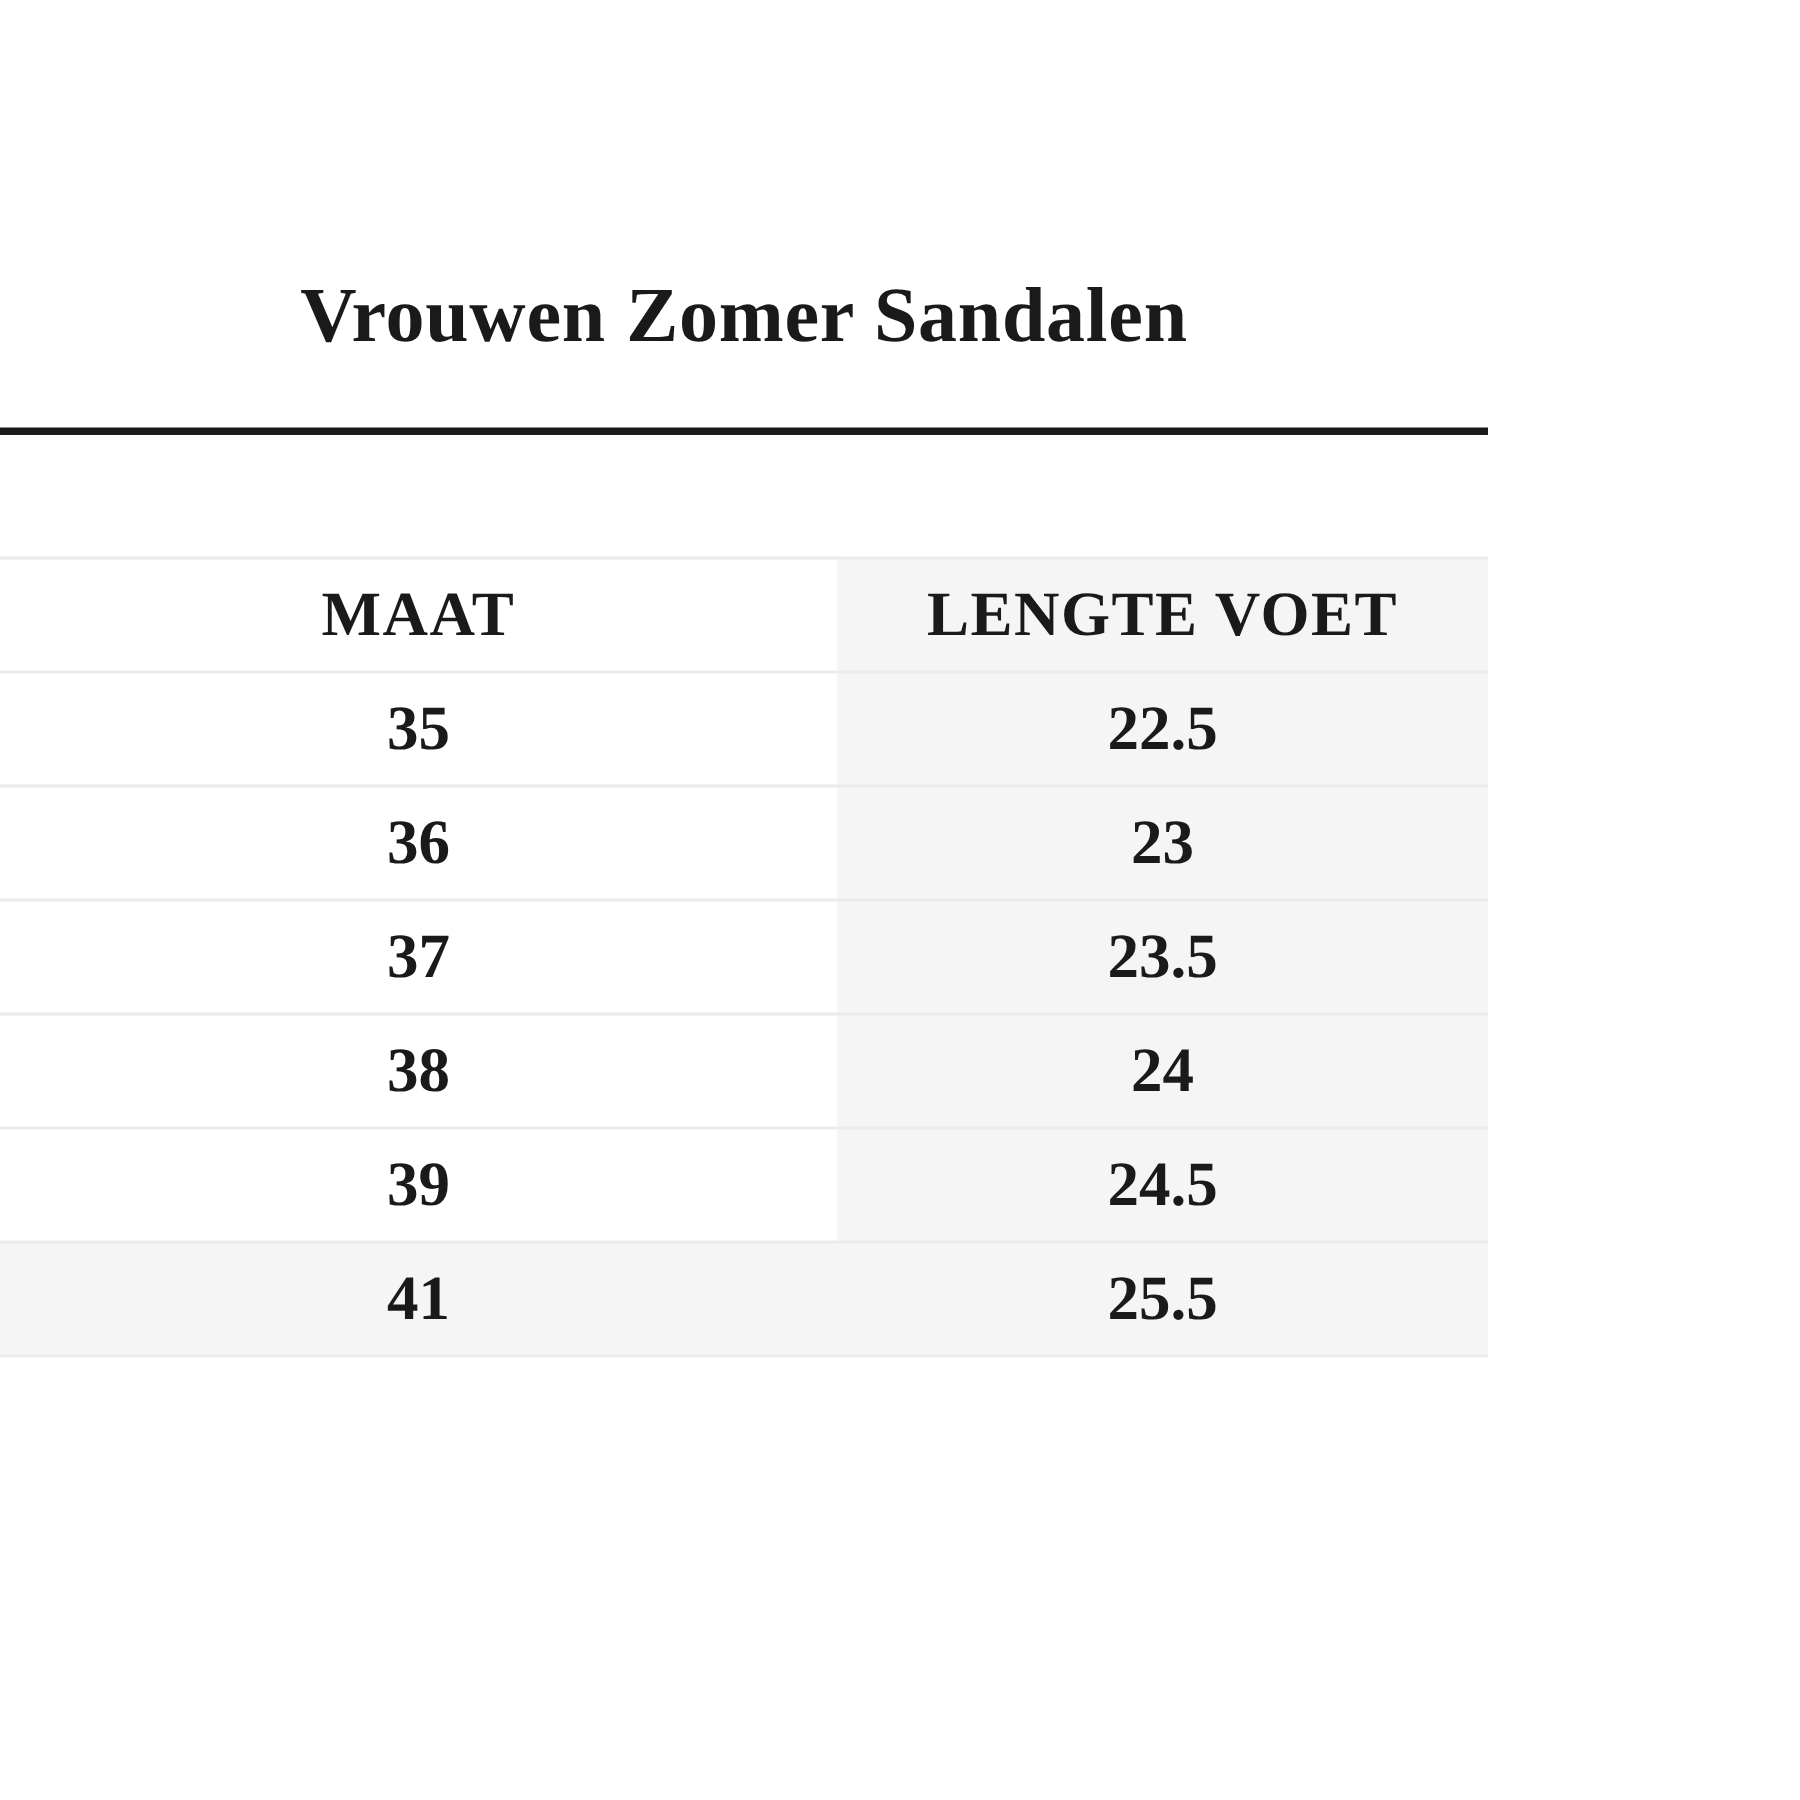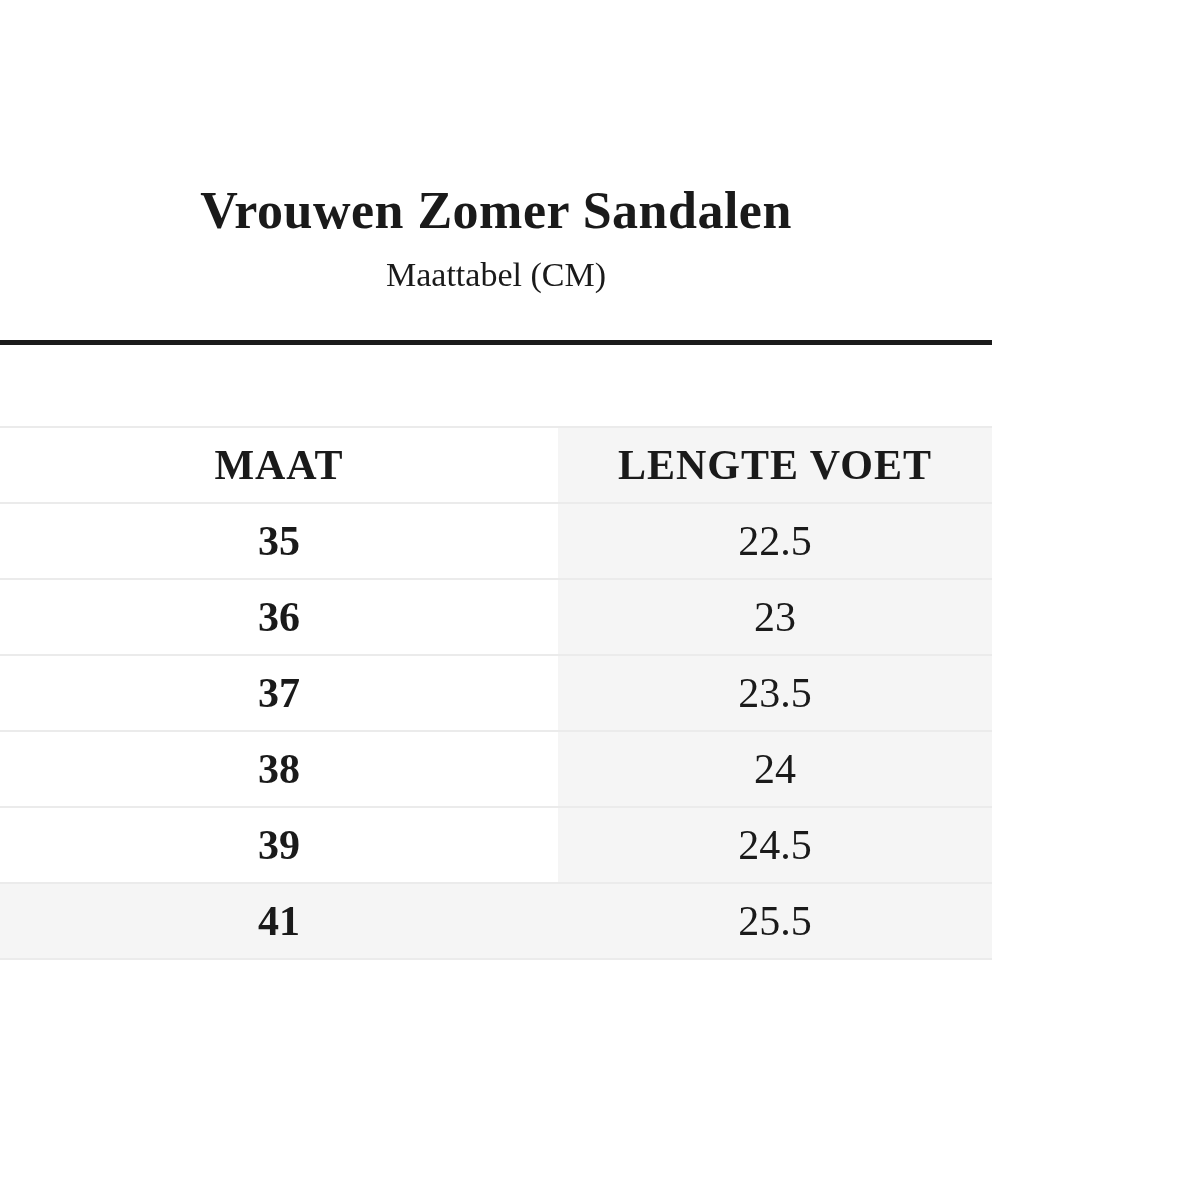--- a/index.html
+++ b/index.html
@@ -56,32 +56,31 @@
   .size-table th {
     font-weight: bold;
     letter-spacing: 1px;
   }
   .col-size { width: 558px; }
   td.col-size { font-weight: bold; }
   .col-length {
     background: var(--stripe, #f5f5f5);
     padding-right: 112px;
   }
-  td.col-length { font-weight: normal; }
+  td.col-length { font-weight: bold; }
   .size-table tbody tr:last-child td {
     background: var(--stripe, #f5f5f5);
     border-bottom: 2px solid var(--line, #ebebeb);
   }
 </style>
 </head>
 <body>
 
 <div class="canvas">
   <h1 class="page-title">Vrouwen Zomer Sandalen</h1>
-  <p class="page-subtitle">Maattabel (CM)</p>
   <div class="divider"></div>
 
   <table class="size-table">
     <thead>
       <tr>
         <th class="col-size">MAAT</th>
         <th class="col-length">LENGTE VOET</th>
       </tr>
     </thead>
     <tbody id="table-body">

